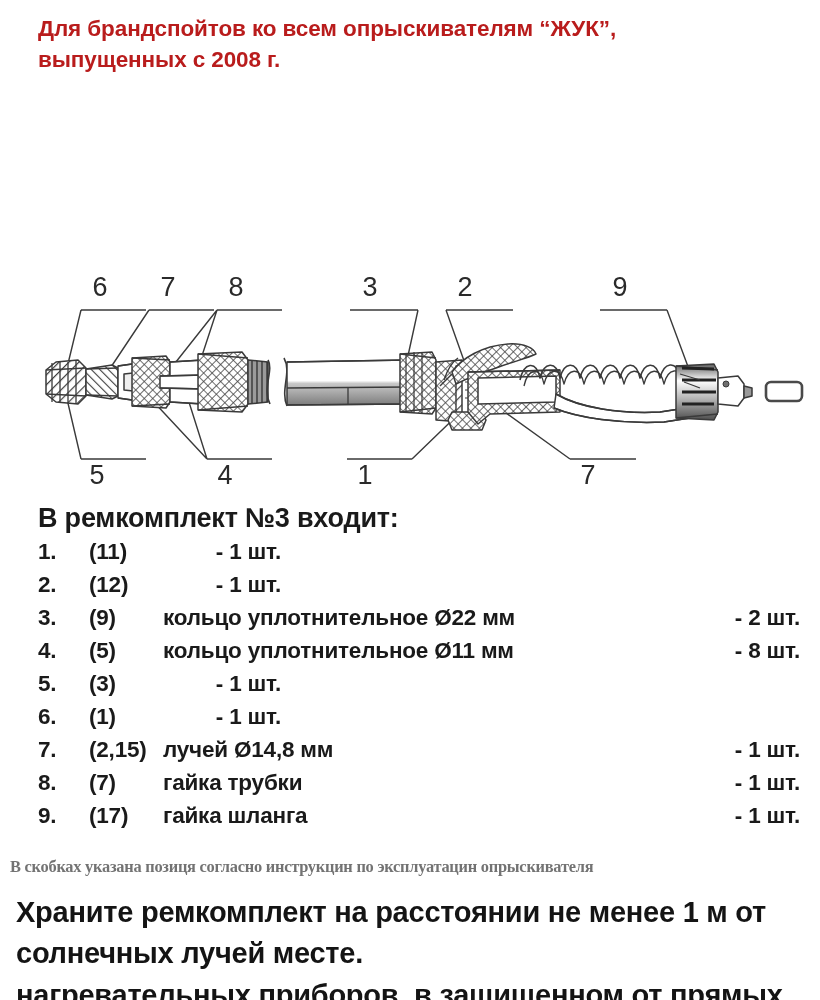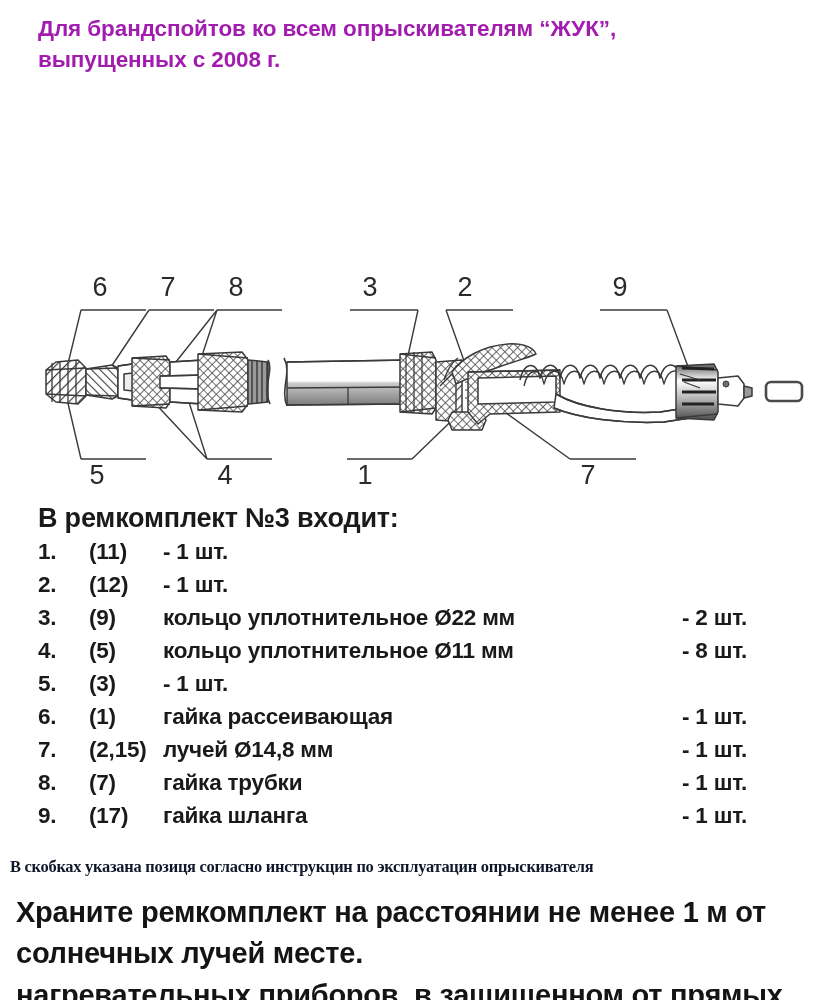--- a/index.html
+++ b/index.html
@@ -27,21 +27,21 @@
   
   .heading {
     position: absolute;
     left: 38px;
     top: 14px;
     width: 760px;
     font-size: 22.5px;
     font-weight: bold;
     line-height: 1.36;
     letter-spacing: -0.1px;
-    color: #a21caf;
+    color: #b91c1c;
   }
   .heading .line { display: block; white-space: pre; }
 
   
   .diagram-wrap {
     position: absolute;
     left: 0;
     top: 262px;
     width: 820px;
     height: 235px;
@@ -69,34 +69,34 @@
     font-size: 22.5px;
     font-weight: bold;
     line-height: 1.0;
     height: 33px;
     letter-spacing: -0.2px;
     white-space: pre;
   }
   .col-idx   { width: 26px; flex: 0 0 26px; }
   .col-ref   { width: 74px; flex: 0 0 74px; margin-left: 25px; }
   .col-name  { flex: 1 1 auto; }
-  .col-qty   { width: 118px; flex: 0 0 118px; text-align: left; }
+  .col-qty   { width: 118px; flex: 0 0 118px; text-align: right; }
 
   
   .footnote {
     position: absolute;
     left: 10px;
     top: 858px;
     width: 805px;
     font-family: "Liberation Serif", serif;
     font-weight: bold;
     font-size: 16.4px;
     line-height: 1.1;
     letter-spacing: -0.25px;
-    color: #0f172a;
+    color: #737373;
     white-space: nowrap;
   }
 
   
   .warning {
     position: absolute;
     left: 16px;
     top: 892px;
     width: 790px;
     font-size: 29px;
@@ -344,21 +344,20 @@
       <span class="col-qty">- 8 шт.</span>
     </div>
     <div class="parts-row">
       <span class="col-idx">5.</span>
       <span class="col-ref">(3)</span>
       <span class="col-qty">- 1 шт.</span>
     </div>
     <div class="parts-row">
       <span class="col-idx">6.</span>
       <span class="col-ref">(1)</span>
-      <span class="col-name">гайка рассеивающая</span>
       <span class="col-qty">- 1 шт.</span>
     </div>
     <div class="parts-row">
       <span class="col-idx">7.</span>
       <span class="col-ref">(2,15)</span>
       <span class="col-name">лучей Ø14,8 мм</span>
       <span class="col-qty">- 1 шт.</span>
     </div>
     <div class="parts-row">
       <span class="col-idx">8.</span>

